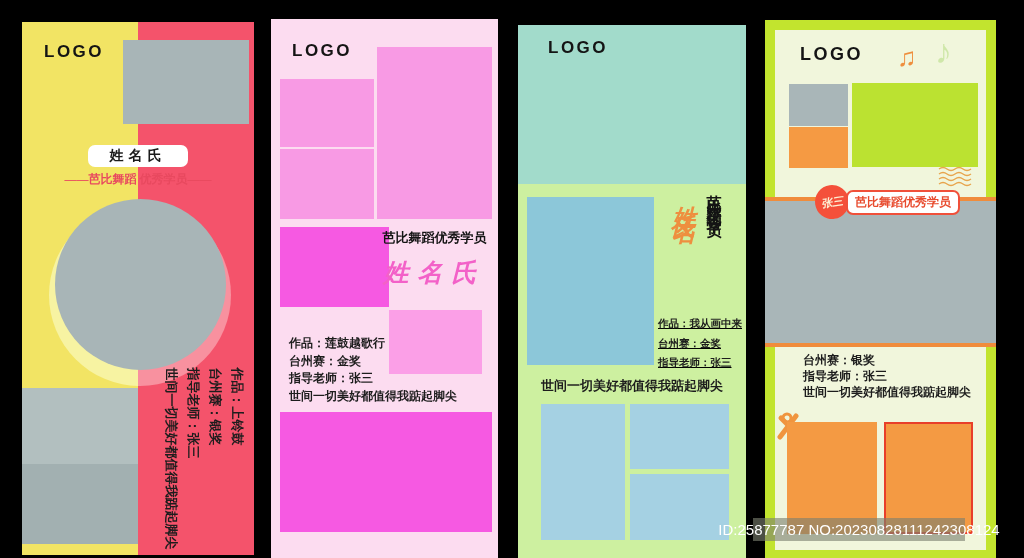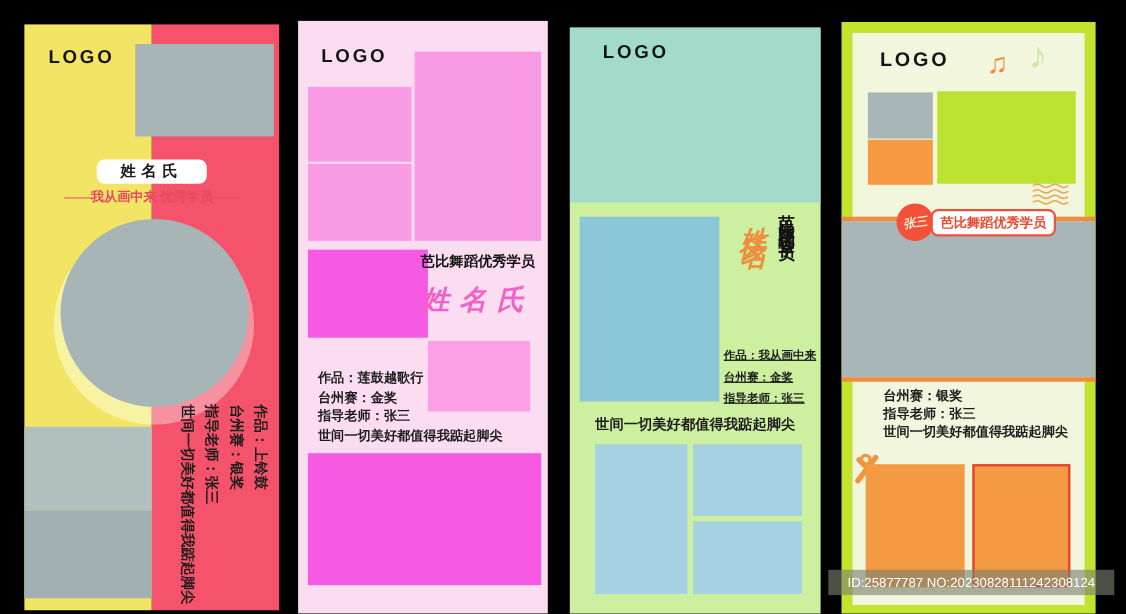--- a/index.html
+++ b/index.html
@@ -57,40 +57,40 @@
             font-family:"Liberation Serif",serif;transform:rotate(-8deg);}
   .p4-badge-pill{position:absolute;left:81px;top:170px;width:114px;height:25px;background:#fff;
             border:2px solid #f0503a;border-radius:7px;box-sizing:border-box;
             display:flex;align-items:center;justify-content:center;font-size:12px;font-weight:700;
             color:#e84b2e;font-family:"Liberation Serif",serif;white-space:nowrap;}
   .p4-info{position:absolute;left:38px;top:332px;font-size:12px;line-height:16px;}
   
   .watermark{position:absolute;left:20px;top:514px;font-size:20px;font-weight:700;
              color:rgba(255,255,255,0.93);letter-spacing:1px;white-space:nowrap;z-index:30;
              text-shadow:0 0 3px rgba(90,90,90,0.8),1px 1px 0 rgba(120,120,120,0.8);margin-top:48px;}
-  .idbar{position:absolute;left:753px;top:518px;width:260px;height:23px;
+  .idbar{position:absolute;left:753px;top:518px;width:212px;height:23px;
          background:rgba(122,127,112,0.62);display:flex;align-items:center;justify-content:center;
-         color:#fff;font-size:12px;white-space:nowrap;z-index:30;}
+         color:#fff;font-size:15px;white-space:nowrap;z-index:30;}
 </style>
 </head>
 <body>
 
 <div class="stage">
 
   <div class="poster p1">
     <div class="p1-half p1-left">
       <div class="pale-circle" style="left:27px;top:182px;background:#f7f3a2;"></div>
     </div>
     <div class="p1-half p1-right">
       <div class="pale-circle" style="left:-89px;top:182px;background:#f8919f;"></div>
     </div>
     <div class="ph" style="left:101px;top:18px;width:126px;height:84px;background:#a8b5b7;"></div>
     <div class="logo" style="left:22px;top:20px;">LOGO</div>
     <div class="p1-namebox">姓名氏</div>
-    <div class="p1-tagline"><span>——</span><span>我从画中来</span>&nbsp;<span>优秀学员</span><span>——</span></div>
+    <div class="p1-tagline"><span>——</span><span>芭比舞蹈</span>&nbsp;<span>优秀学员</span><span>——</span></div>
     <div class="p1-circle"></div>
     <div class="ph" style="left:0;top:366px;width:116px;height:76px;background:#b2bfbf;"></div>
     <div class="ph" style="left:0;top:442px;width:116px;height:80px;background:#a2b0b1;"></div>
     <div class="p1-vinfo">
       <div class="infoline">作品：上铃鼓</div>
       <div class="infoline">台州赛：银奖</div>
       <div class="infoline">指导老师：张三</div>
       <div class="infoline">世间一切美好都值得我踮起脚尖</div>
     </div>
   </div>

